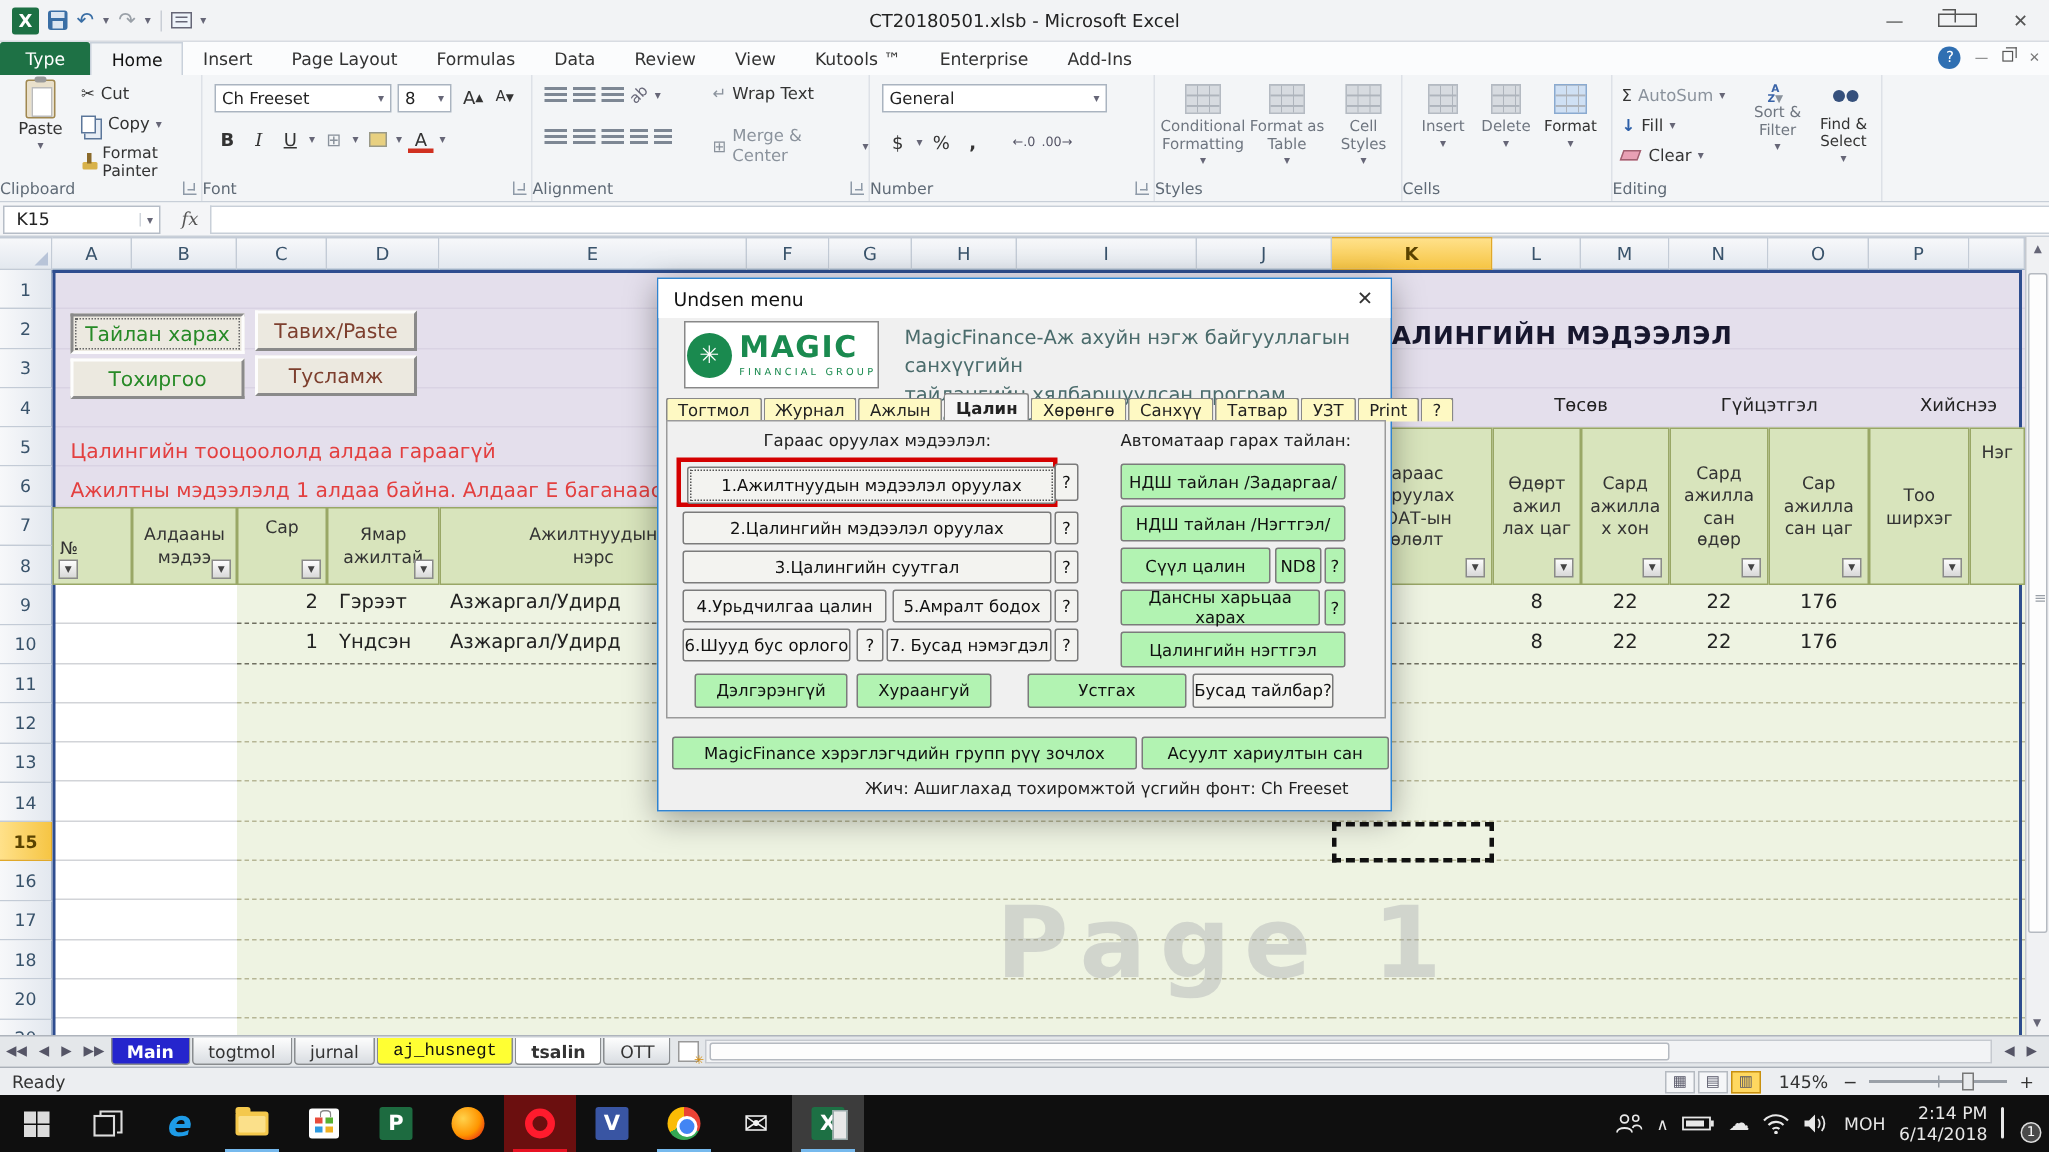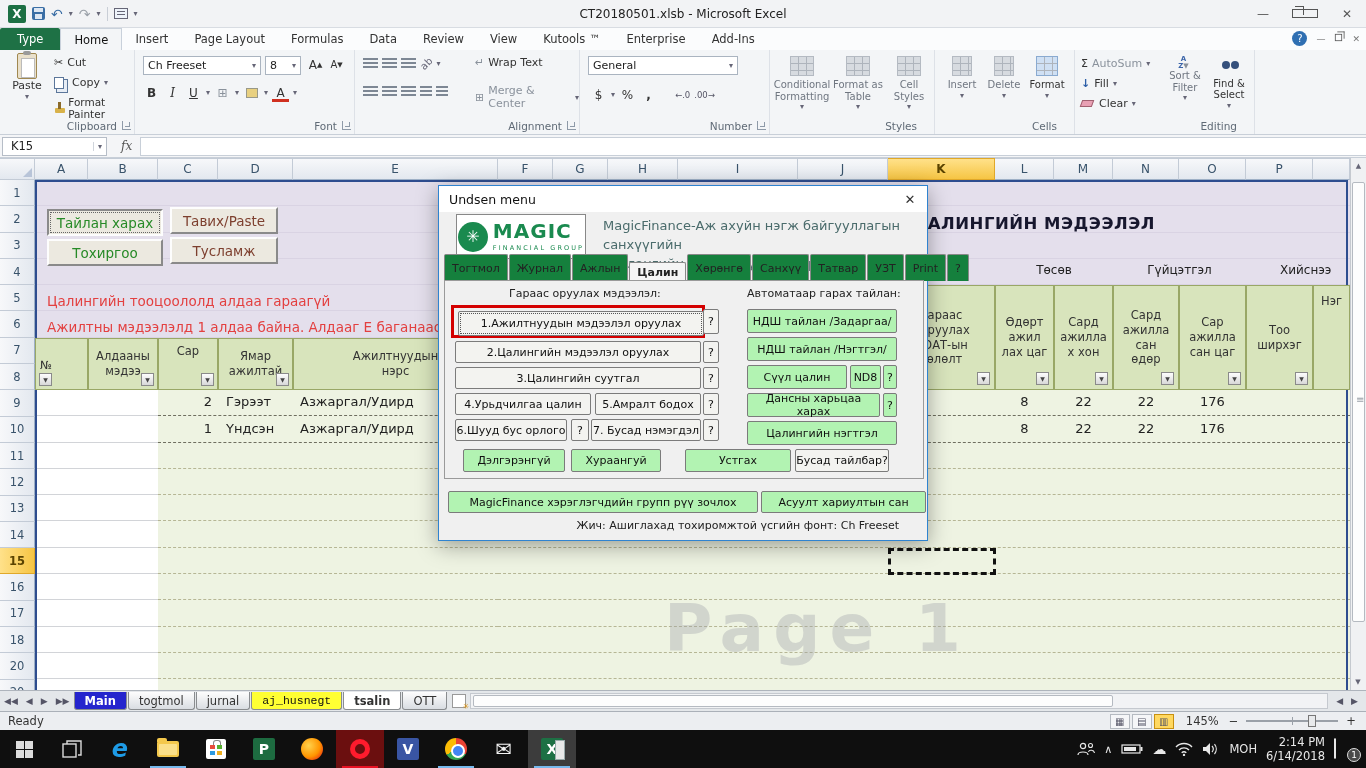--- a/index.html
+++ b/index.html
@@ -28,21 +28,21 @@
   #ribbontabs{position:absolute;left:0;top:28px;width:1366px;height:22px;background:#fbfcfd;display:flex;align-items:flex-end;}
   .rtab{height:22px;line-height:22px;padding:0 13px;font-size:11.5px;color:#333;}
   .rtab.file{background:#1e7145;color:#fff;padding:0 17px;border-radius:2px 2px 0 0;}
   .rtab.active{background:#f3f5f7;border:1px solid #c9d1db;border-bottom:none;color:#111;}
   .rtr-icons{position:absolute;right:6px;top:31px;display:flex;align-items:center;gap:9px;}
   .help-circ{width:15px;height:15px;border-radius:50%;background:#2f6fb2;color:#fff;font-size:10px;display:flex;align-items:center;justify-content:center;}
   .mini-glyph{color:#777;font-size:9px;}
   
   #ribbon{position:absolute;left:0;top:50px;width:1366px;height:85px;background:#f3f5f7;border-bottom:1px solid #c8cfd8;}
   .grp{position:absolute;top:0;height:84px;border-right:1px solid #dde1e7;}
-  .glabel{position:absolute;bottom:2px;left:0;right:17px;text-align:right;font-size:10.5px;color:#5f6a76;}
+  .glabel{position:absolute;bottom:2px;left:0;right:17px;text-align:left;font-size:10.5px;color:#5f6a76;}
   .launcher{position:absolute;right:3px;bottom:4px;width:9px;height:9px;border-left:1px solid #8e9aa8;border-bottom:1px solid #8e9aa8;}
   .launcher::after{content:"";position:absolute;right:1px;top:1px;width:4px;height:4px;border-right:1px solid #8e9aa8;border-bottom:1px solid #8e9aa8;}
   .rrow{position:absolute;display:flex;align-items:center;gap:4px;font-size:11px;color:#333;}
   .combo{background:#fff;border:1px solid #aab4c0;height:19px;display:flex;align-items:center;padding:0 4px;font-size:11px;color:#222;}
   .combo .dd{margin-left:auto;font-size:8px;color:#667;padding-left:4px;}
   .fbtn{min-width:17px;height:17px;display:flex;align-items:center;justify-content:center;font-size:12px;color:#333;}
   .gr{color:#8a929c;}
   .icon-lines{width:15px;height:11px;background:repeating-linear-gradient(to bottom,#7d8794 0 2px,transparent 2px 4px);}
   .paste-big{position:absolute;left:5px;top:3px;width:44px;height:66px;display:flex;flex-direction:column;align-items:center;font-size:11px;color:#333;}
   .clipb{width:20px;height:26px;background:#e9e0cb;border:1px solid #a08850;border-radius:2px;position:relative;}
@@ -172,21 +172,21 @@
   #dlg-titlebar{position:absolute;left:0;top:0;right:0;height:26px;background:#fff;display:flex;align-items:center;}
   #dlg-title{font-size:12.5px;color:#111;padding-left:10px;}
   #dlg-close{margin-left:auto;width:34px;height:26px;display:flex;align-items:center;justify-content:center;font-size:13px;color:#333;}
   #dlg-logo{position:absolute;left:17px;top:28px;width:130px;height:45px;background:#fff;border:1px solid #888;display:flex;align-items:center;justify-content:center;gap:5px;}
   .logo-circ{width:30px;height:30px;border-radius:50%;background:#1a8a4f;color:#fff;display:flex;align-items:center;justify-content:center;font-size:16px;flex:none;}
   .logo-txt{color:#1a8a4f;line-height:1;}
   .logo-brand{font-size:20px;font-weight:bold;letter-spacing:1px;}
   .logo-sub{font-size:6.5px;letter-spacing:2.1px;margin-top:2px;}
   #dlg-desc{position:absolute;left:164px;top:31px;width:320px;white-space:pre-line;font-size:13px;line-height:1.45;color:#4a6b6b;}
   #dlg-tabs{position:absolute;left:5px;top:76px;display:flex;align-items:flex-end;height:19px;}
-  .dtab{height:27px;padding:0 7px;border:1px solid #888;border-bottom:none;background:#15803d;display:flex;align-items:center;color:#222;margin-right:1px;border-radius:2px 2px 0 0;}
+  .dtab{height:16px;padding:0 7px;border:1px solid #888;border-bottom:none;background:#fef9c3;display:flex;align-items:center;color:#222;margin-right:1px;border-radius:2px 2px 0 0;}
   .dtab.active{height:19px;background:#f5f5f5;font-weight:bold;}
   #dlg-page{position:absolute;left:5px;top:94px;width:480px;height:199px;border:1px solid #9a9a9a;background:#f0f0f0;}
   .dsec{position:absolute;font-size:11px;color:#222;}
   .db{position:absolute;background:#f3f3f0;border:1px solid #7b7b7b;border-radius:2px;display:flex;align-items:center;justify-content:center;font-size:11px;color:#111;text-align:center;}
   .dg{background:#b2f3b2;}
   .redbox{position:absolute;left:12px;top:119px;width:254px;height:33px;border:3px solid #d40000;}
   .redbox .db{left:4px;top:3px;width:246px;height:25px;outline:1px dotted #555;outline-offset:-3px;}
   #dlg-note{position:absolute;left:20px;top:333px;width:440px;text-align:right;font-size:11px;color:#222;}
   .ml{white-space:pre-line;}
 </style>

